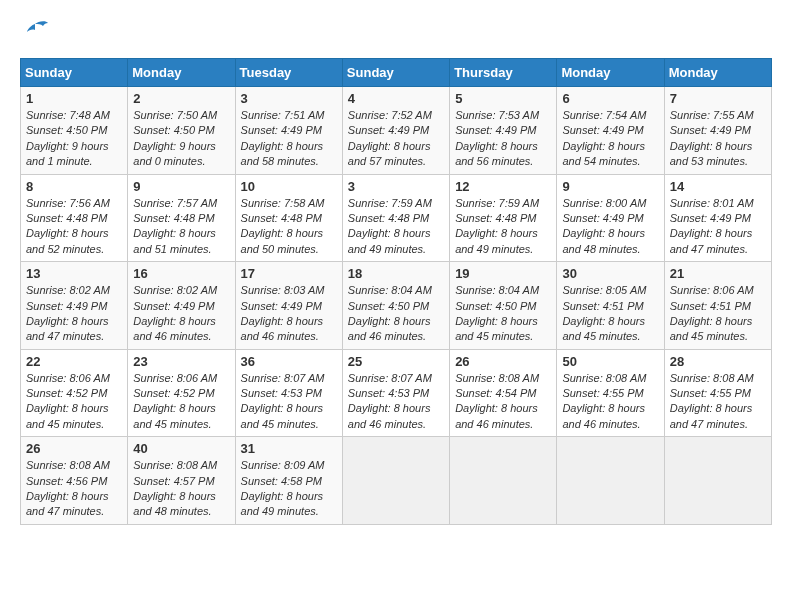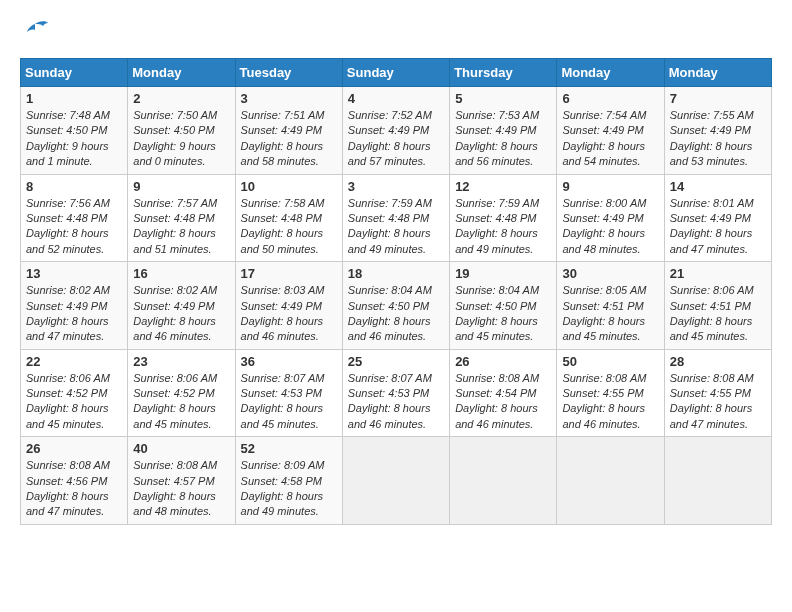--- a/index.html
+++ b/index.html
@@ -365,21 +365,21 @@
         </td>
         <td>
           <span class="day-num">40</span>
         <div class="day-detail">
           <span>Sunrise:</span> 8:08 AM<br>
           <span>Sunset:</span> 4:57 PM<br>
           <span>Daylight:</span> 8 hours and 48 minutes.
         </div>
         </td>
         <td>
-          <span class="day-num">52</span>
+          <span class="day-num">31</span>
         <div class="day-detail">
           <span>Sunrise:</span> 8:09 AM<br>
           <span>Sunset:</span> 4:58 PM<br>
           <span>Daylight:</span> 8 hours and 49 minutes.
         </div>
         </td>
         <td class="cell-empty"></td>
         <td class="cell-empty"></td>
         <td class="cell-empty"></td>
         <td class="cell-empty"></td>

